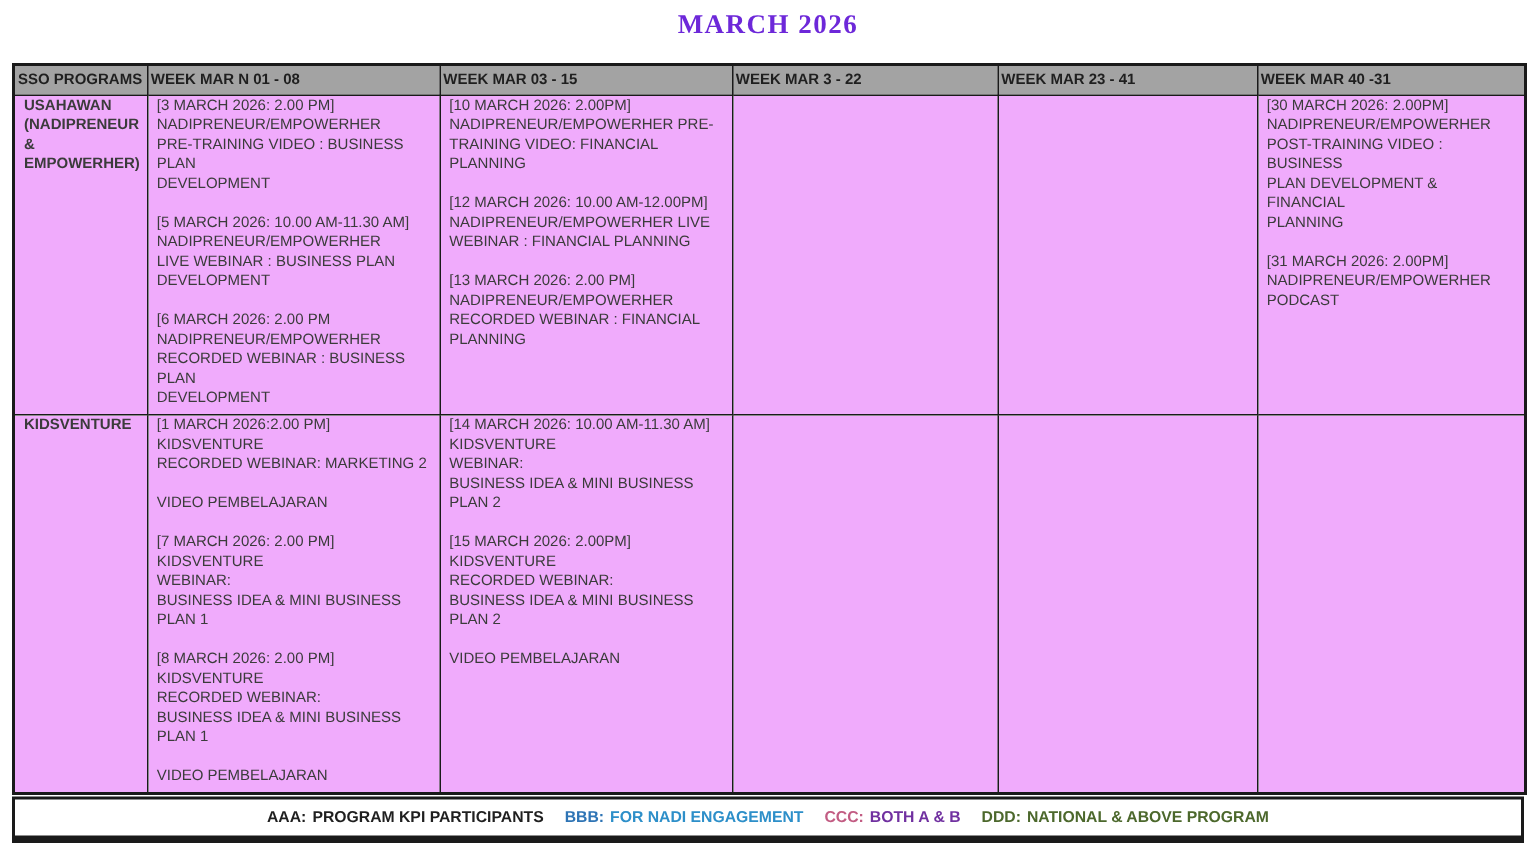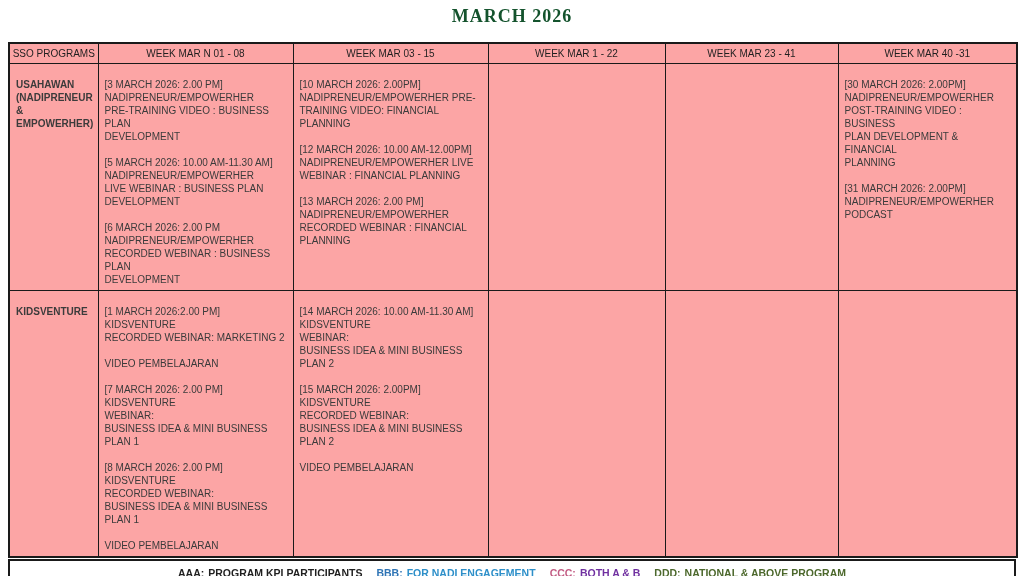--- a/index.html
+++ b/index.html
@@ -21,48 +21,48 @@
     letter-spacing: 0.5px;
     color: #1F3864;
   }
   .subtitle {
     text-align: center;
     font-family: "Liberation Serif", "DejaVu Serif", serif;
     font-weight: bold;
     font-size: 18px;
     line-height: 22px;
     letter-spacing: 1px;
-    color: #14532d;
+    color: #6d28d9;
   }
 
   table.schedule {
     border-collapse: collapse;
     table-layout: fixed;
     width: 1008px;
     margin-top: 15px;
     border: 2px solid #1A1A1A;
   }
   table.schedule th {
-    background: #fca5a5;
+    background: #a3a3a3;
     border: 1px solid #1A1A1A;
     font-size: 10px;
-    font-weight: normal;
+    font-weight: bold;
     color: #1F1F1F;
     height: 20px;
-    text-align: center;
+    text-align: left;
     padding: 0 2px;
   }
   table.schedule td {
-    background: #fca5a5;
+    background: #f0abfc;
     border: 1px solid #1A1A1A;
     font-size: 10px;
     line-height: 13px;
     color: #3B3B3B;
     vertical-align: top;
-    padding: 14px 6px 4px 6px;
+    padding: 0 6px 4px 6px;
     white-space: pre-line;
     overflow: hidden;
   }
   td.program {
     font-weight: bold;
     color: #1F1F1F;
     vertical-align: middle;
     padding-left: 5px;
     padding-right: 3px;
   }
@@ -107,21 +107,21 @@
       <col style="width:195px">
       <col style="width:177px">
       <col style="width:173px">
       <col style="width:179px">
     </colgroup>
     <thead>
       <tr>
         <th>SSO PROGRAMS</th>
         <th>WEEK MAR N 01 - 08</th>
         <th>WEEK MAR  03 - 15</th>
-        <th>WEEK MAR 1 - 22</th>
+        <th>WEEK MAR 3 - 22</th>
         <th>WEEK MAR  23 - 41</th>
         <th>WEEK MAR 40 -31</th>
       </tr>
     </thead>
     <tbody>
       <tr class="row-1">
         <td class="program">USAHAWAN
 (NADIPRENEUR &amp;
 EMPOWERHER)</td>
         <td>[3 MARCH 2026: 2.00 PM]

